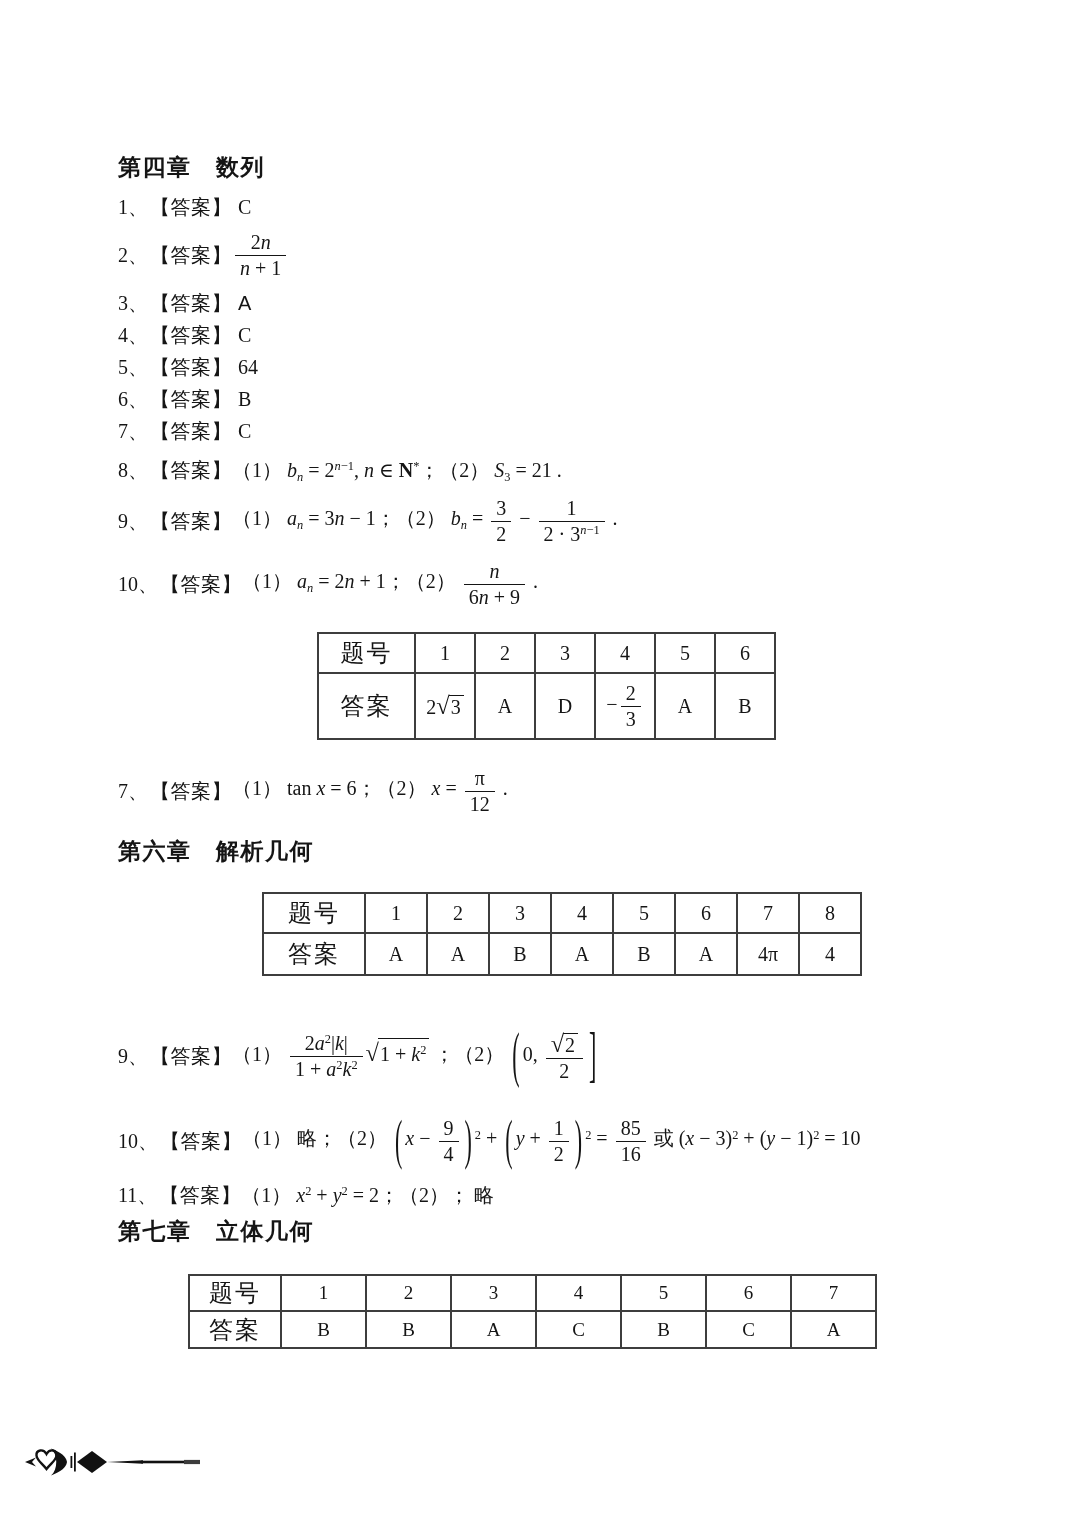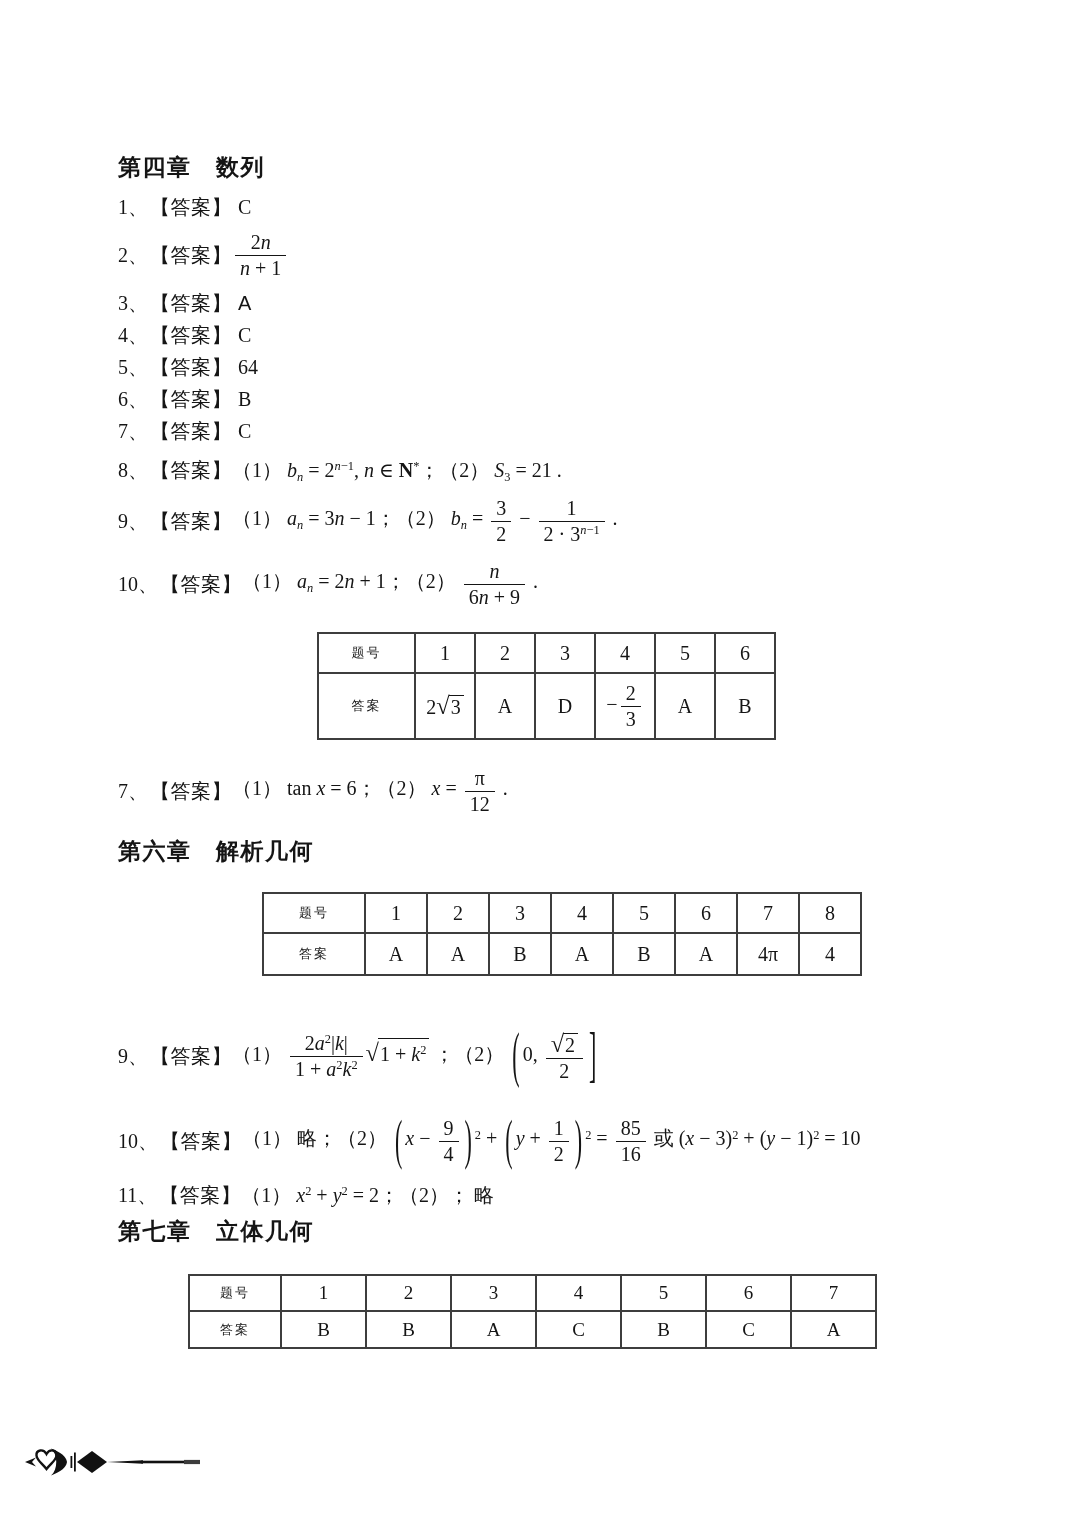--- a/index.html
+++ b/index.html
@@ -44,21 +44,21 @@
   .mt10{margin-top:10px}.mt2{margin-top:2px}.mt4{margin-top:4px}.mt6{margin-top:6px}.mt16{margin-top:16px}.mt18{margin-top:18px}.mt22{margin-top:22px}
   .mt26{margin-top:26px}.mt28{margin-top:28px}.mt42{margin-top:42px}
   .h30{min-height:30px}.h34{min-height:34px}.h36{min-height:36px}.h58{min-height:58px}
   .h60{min-height:60px}.h62{min-height:62px}.h76{min-height:76px}
   
   table.anstab{border-collapse:collapse;table-layout:fixed;}
   table.anstab td{
     border:2px solid #3d3d3d;text-align:center;vertical-align:middle;
     font-size:20px;padding:0;
   }
-  table.anstab td.rowlab{font-size:13px;letter-spacing:2px;border-radius:18px;}
+  table.anstab td.rowlab{font-size:24px;letter-spacing:2px;border-radius:18px;}
   table.t1{margin-left:199px;}
   table.t1 td{width:58px;}
   table.t1 td.rowlab{width:95px;}
   table.t1 tr.rh td{height:38px;}
   table.t1 tr.ra td{height:64px;}
   table.t2{margin-left:144px;}
   table.t2 td{width:60px;}
   table.t2 td.rowlab{width:100px;}
   table.t2 tr.rh td{height:38px;}
   table.t2 tr.ra td{height:40px;}

